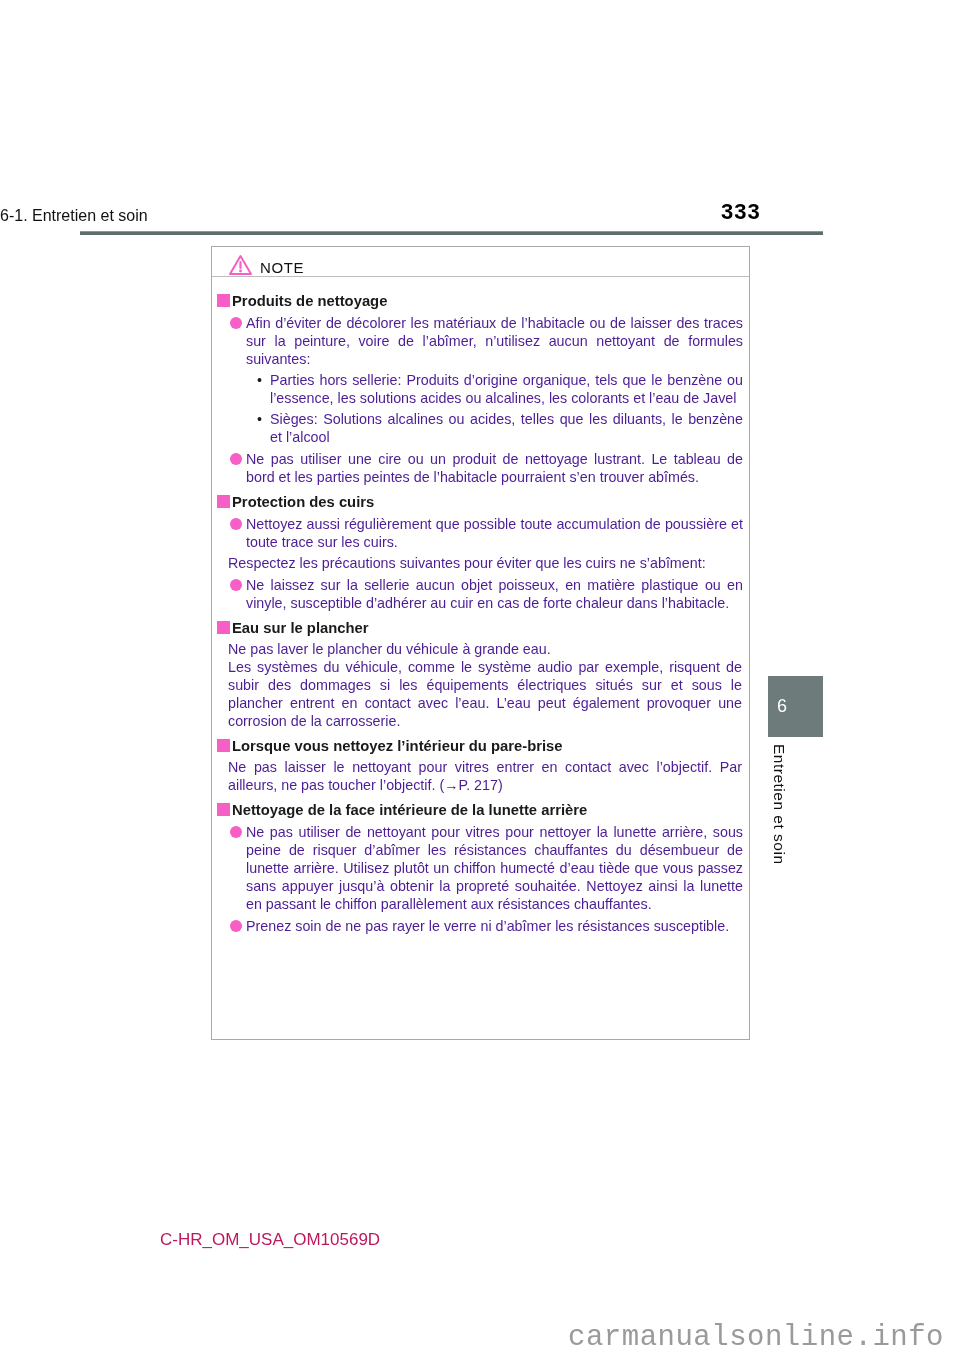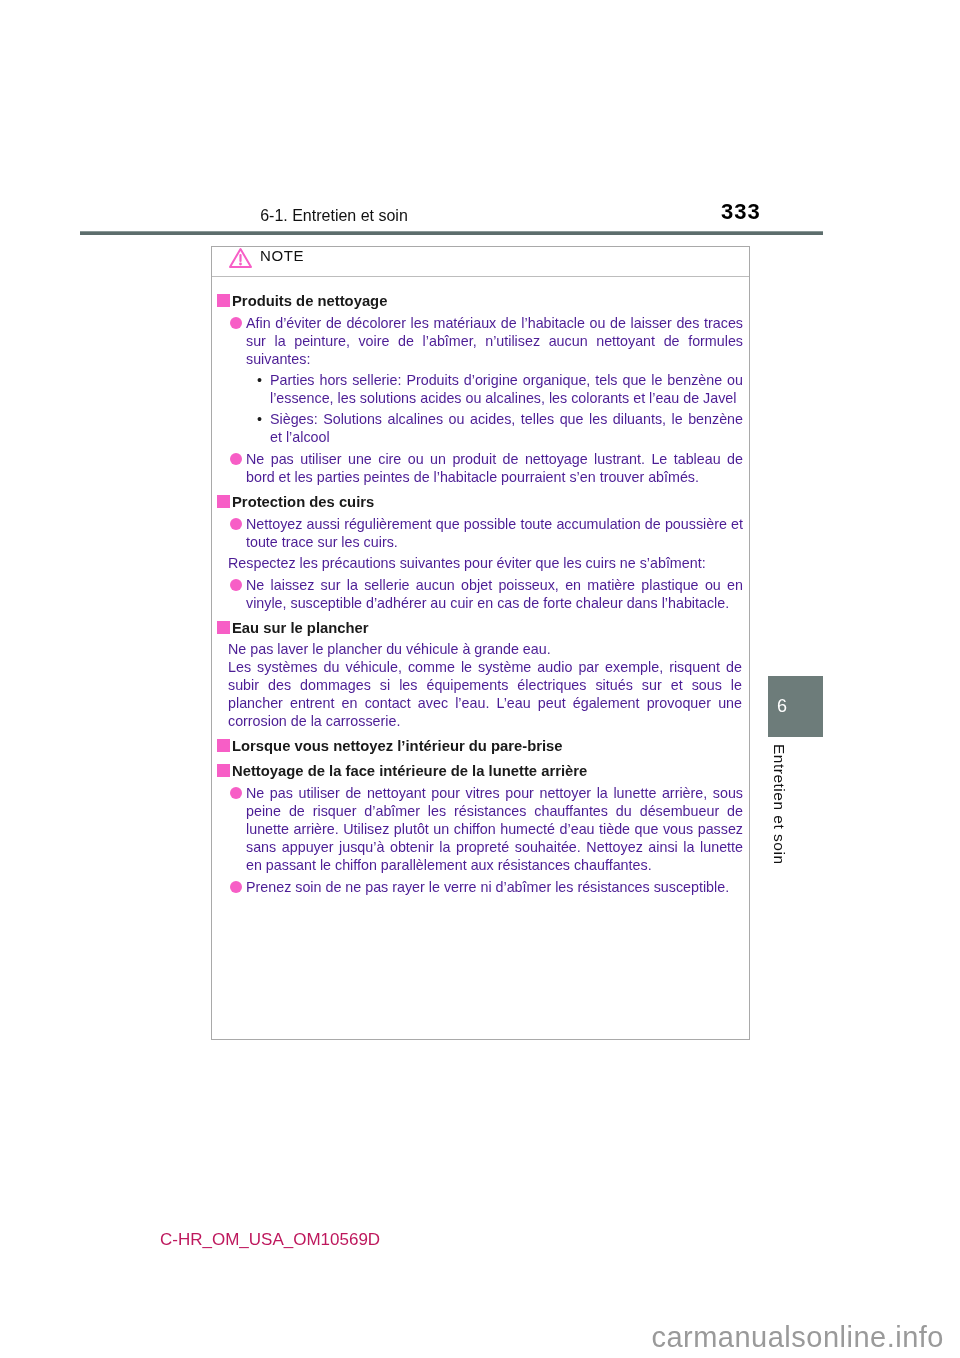--- a/index.html
+++ b/index.html
@@ -7,38 +7,38 @@
   body {
     position:relative;
     background:#ffffff;
     font-family:"Liberation Sans", sans-serif;
     color:#1a1a1a;
     overflow:hidden;
   }
   
   .section-ref {
     position:absolute; top:207px; left:0; width:668px;
-    text-align:center; font-size:16px; color:#111;
+    text-align:left; font-size:16px; color:#111;
   }
   .page-num {
     position:absolute; top:199px; left:721px;
     font-size:22px; font-weight:700; letter-spacing:1px; color:#000000;
   }
   .header-rule {
     position:absolute; top:231px; left:80px; width:743px; height:4px;
     background:#5d6d6c; border-top:1px solid #8a9897;
   }
   
   .note-box {
     position:absolute; left:211px; top:246px; width:539px; min-height:794px;
     border:1px solid #a9a9a9; background:#fff;
   }
   .note-header {
     height:30px; border-bottom:1px solid #bdbdbd;
-    display:flex; align-items:flex-start; gap:7px; padding-left:16px;
+    display:flex; align-items:flex-end; gap:7px; padding-left:16px;
   }
   .warn-icon { width:25px; height:22px; flex:none; display:block; }
   .note-title { font-size:15px; letter-spacing:0.6px; color:#111; }
   .note-content { padding:8px 6px 10px 5px; }
 
   .nb-heading {
     display:flex; align-items:flex-start; gap:2px;
     margin-top:7px; font-weight:700; font-size:14.8px; line-height:18px;
   }
   .nb-square { width:13px; height:13px; background:var(--pink); flex:none; margin-top:2px; }
@@ -62,21 +62,21 @@
   }
   .chapter-label {
     position:absolute; left:770px; top:744px;
     writing-mode:vertical-rl; font-size:15.5px; letter-spacing:0.5px; color:#111;
     white-space:nowrap;
   }
   
   .doc-code { position:absolute; left:160px; top:1230px; font-size:17px; color:#be185d; }
   .watermark {
     position:absolute; top:1321px; right:16px;
-    font-size:29px; color:#9a9a9a; letter-spacing:0.5px;
+    font-size:29px; color:#9a9a9a; letter-spacing:0.5px;font-family:Liberation Mono, monospace;
   }
   :root { --pink:#f75ec6; }
 </style>
 </head>
 <body>
 
 <div class="section-ref">6-1. Entretien et soin</div>
 <div class="page-num">333</div>
 <div class="header-rule"></div>
 
@@ -132,20 +132,23 @@
       <div class="nb-item nb-para">
         <div class="nb-text">Ne pas laver le plancher du véhicule à grande eau.</div>
       </div>
       <div class="nb-item nb-para tight">
         <div class="nb-text">Les systèmes du véhicule, comme le système audio par exemple, risquent de subir des dommages si les équipements électriques situés sur et sous le plancher entrent en contact avec l’eau. L’eau peut également provoquer une corrosion de la carrosserie.</div>
       </div>
       <div class="nb-heading">
         <span class="nb-square"></span>
         <span>Lorsque vous nettoyez l’intérieur du pare-brise</span>
       </div>
+      <div class="nb-item nb-para">
+        <div class="nb-text">Ne pas laisser le nettoyant pour vitres entrer en contact avec l’objectif. Par ailleurs, ne pas toucher l’objectif. (→P. 217)</div>
+      </div>
       <div class="nb-heading">
         <span class="nb-square"></span>
         <span>Nettoyage de la face intérieure de la lunette arrière</span>
       </div>
       <div class="nb-item nb-bullet">
         <span class="nb-dot"></span>
         <div class="nb-text">Ne pas utiliser de nettoyant pour vitres pour nettoyer la lunette arrière, sous peine de risquer d’abîmer les résistances chauffantes du désembueur de lunette arrière. Utilisez plutôt un chiffon humecté d’eau tiède que vous passez sans appuyer jusqu’à obtenir la propreté souhaitée. Nettoyez ainsi la lunette en passant le chiffon parallèlement aux résistances chauffantes.</div>
       </div>
       <div class="nb-item nb-bullet">
         <span class="nb-dot"></span>

